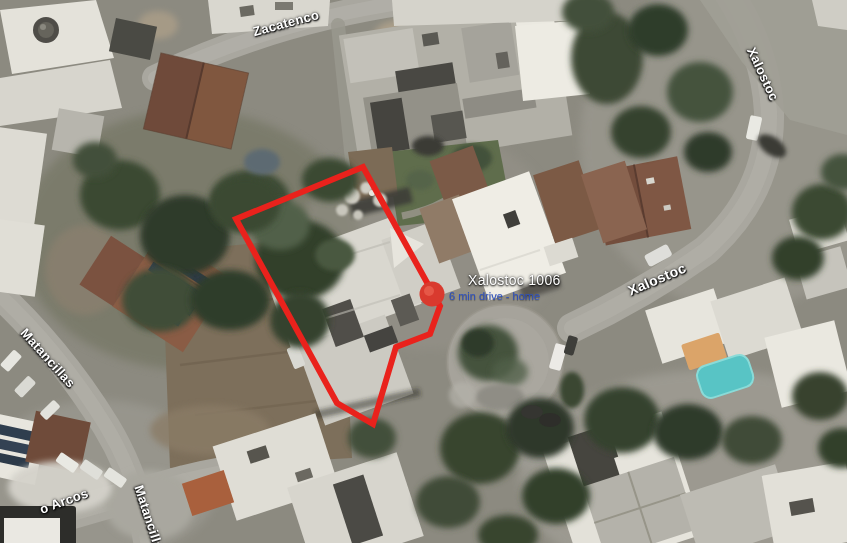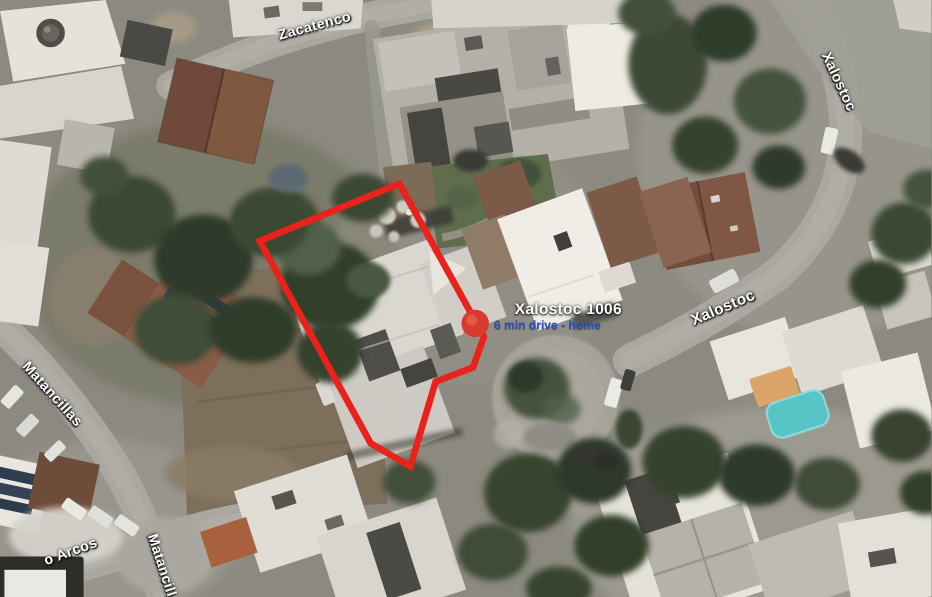--- a/index.html
+++ b/index.html
@@ -11,23 +11,23 @@
   .street-label{position:absolute;z-index:4;white-space:nowrap;color:#ffffff;font-weight:700;
     font-size:13px;letter-spacing:.4px;
     text-shadow:0 1px 2px rgba(0,0,0,.95),0 0 3px rgba(0,0,0,.85),1px 1px 1px rgba(0,0,0,.7);}
   .lbl-zacatenco{left:286px;top:23px;transform:translate(-50%,-50%) rotate(-15deg);}
   .lbl-xalostoc-upper{left:763px;top:74px;transform:translate(-50%,-50%) rotate(65deg);}
   .lbl-xalostoc-mid{left:657px;top:279px;transform:translate(-50%,-50%) rotate(-23deg);font-size:14px;}
   .lbl-matancillas-west{left:48px;top:358px;transform:translate(-50%,-50%) rotate(48deg);}
   .lbl-matancillas-south{left:150px;top:521px;transform:translate(-50%,-50%) rotate(72deg);}
   .lbl-arcos{left:64px;top:501px;transform:translate(-50%,-50%) rotate(-20deg);}
   .place-label{position:absolute;left:449px;top:272px;z-index:4;}
-  .place-name{color:#fff;font-weight:700;font-size:14px;letter-spacing:.3px;
+  .place-name{color:#fff;font-weight:400;font-size:14px;letter-spacing:.3px;
     text-shadow:0 1px 2px rgba(0,0,0,.95),0 0 3px rgba(0,0,0,.8);padding-left:19px;}
-  .place-subtext{margin-top:2px;color:#2b4fc0;font-weight:700;font-size:11px;
+  .place-subtext{margin-top:2px;color:#2b4fc0;font-weight:400;font-size:11px;
     text-shadow:0 1px 1px rgba(0,0,0,.35);}
 </style>
 </head>
 <body>
 
 <div class="map-viewport">
 
   <svg class="scene" width="847" height="543" viewBox="0 0 847 543">
     <defs>
       <filter id="b1" x="-40%" y="-40%" width="180%" height="180%">

